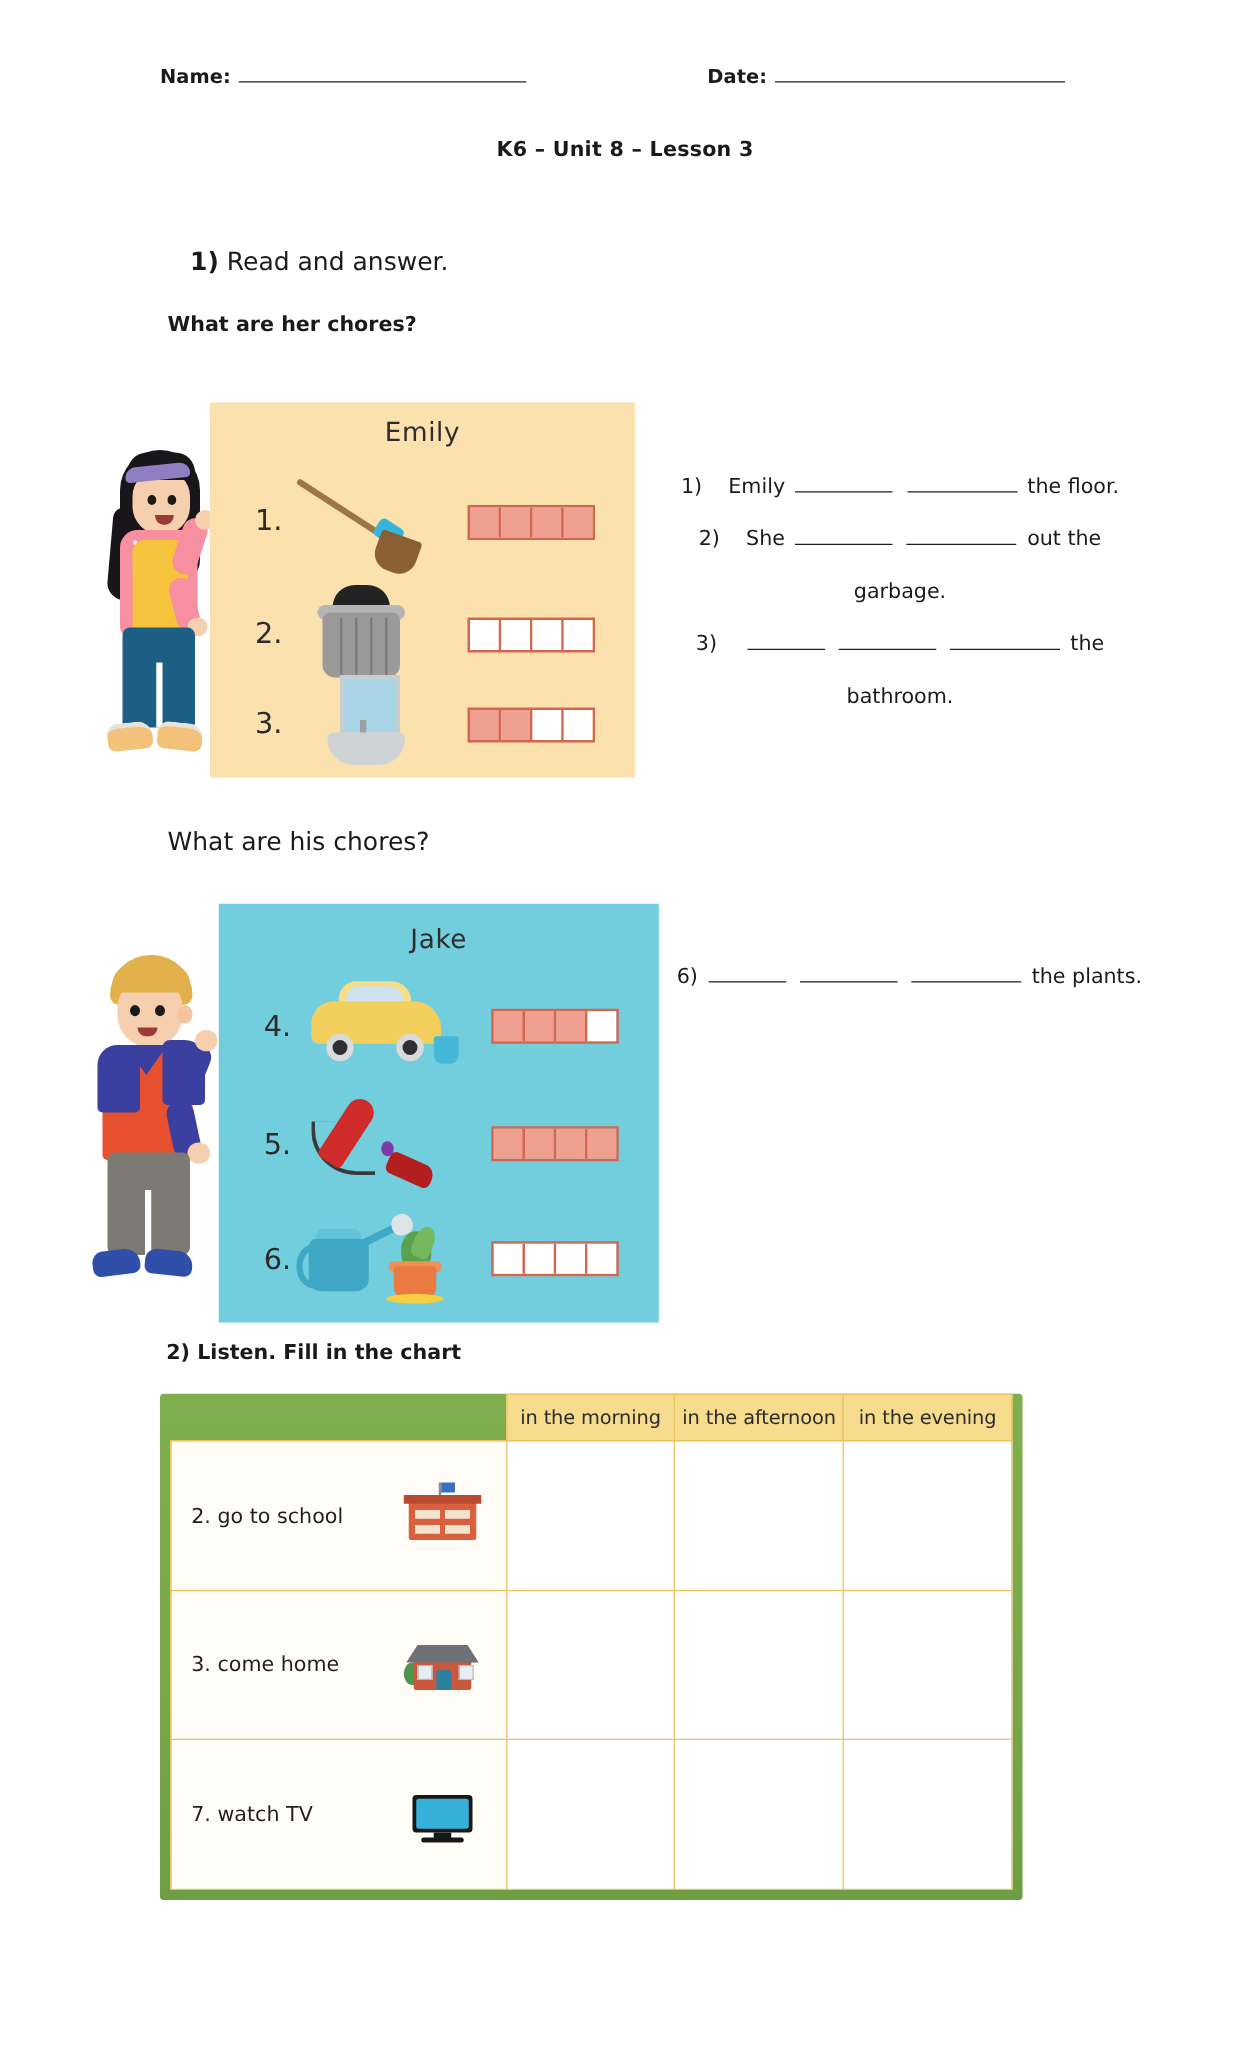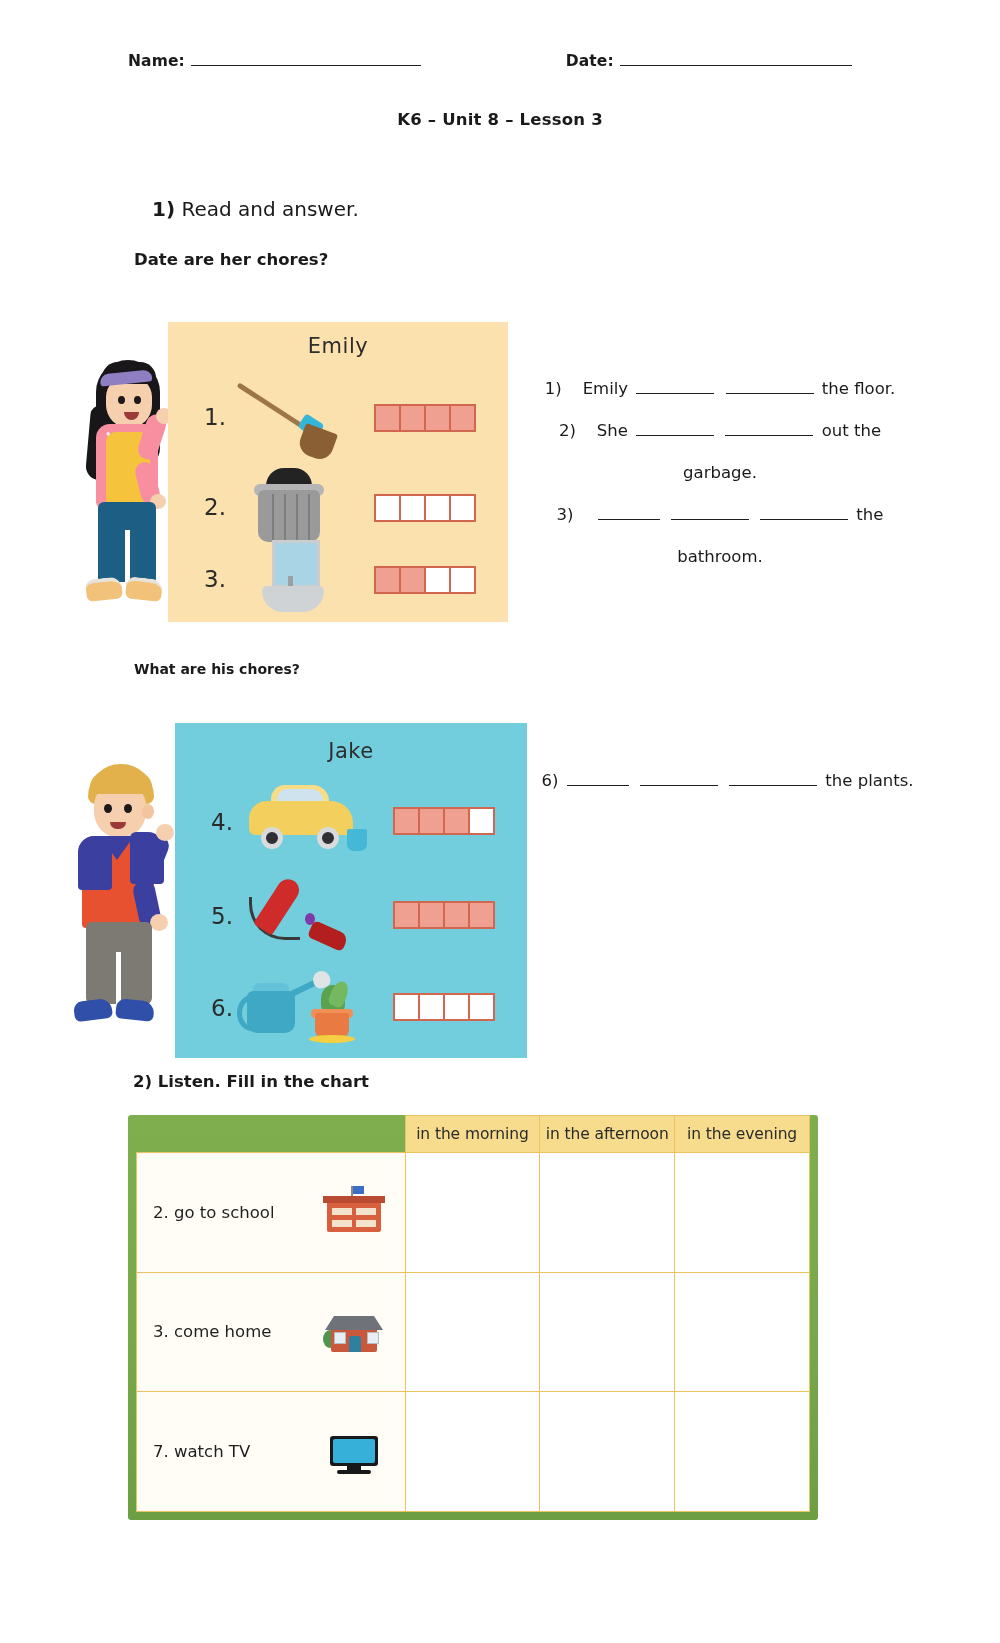--- a/index.html
+++ b/index.html
@@ -65,22 +65,22 @@
     position: absolute;
     top: 250px;
     left: 134px;
     font-size: 16.5px;
     font-weight: bold;
   }
   .q-his {
     position: absolute;
     top: 661px;
     left: 134px;
-    font-size: 14px;
-    font-weight: bold;
+    font-size: 20px;
+    font-weight: normal;
   }
 
   
   .kid { position: absolute; }
 
   
   .girl { left: 80px; top: 352px; width: 100px; height: 262px; }
   .g-hair-back { position:absolute; left:16px; top:8px; width:64px; height:108px; background:#19161a; border-radius:32px 32px 20px 20px; }
   .g-hairtail { position:absolute; left:8px; top:54px; width:24px; height:74px; background:#19161a; border-radius:12px 10px 14px 18px; transform:rotate(5deg); }
   .g-face { position:absolute; left:26px; top:24px; width:46px; height:52px; background:#f6cfae; border-radius:22px 22px 24px 24px; }
@@ -355,21 +355,21 @@
   <span class="nd-rule nd-date-rule"></span>
 </div>
 
 <div class="lesson-title">K6 – Unit 8 – Lesson 3</div>
 
 <div class="task1">
   <b>1)</b>
   <span>Read and answer.</span>
 </div>
 
-<div class="q-her">Date are her chores?</div>
+<div class="q-her">What are her chores?</div>
 <div class="q-his">What are his chores?</div>
 
 <div class="kid girl">
   <div class="g-hair-back"></div>
   <div class="g-hairtail"></div>
   <div class="g-face"></div>
   <div class="g-fringe"></div>
   <div class="g-band"></div>
   <div class="g-eye l"></div>
   <div class="g-eye r"></div>

